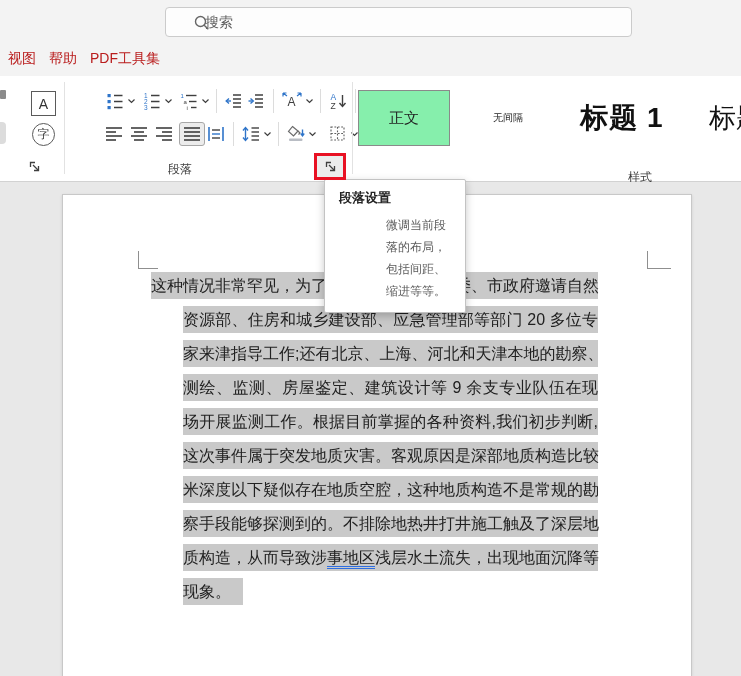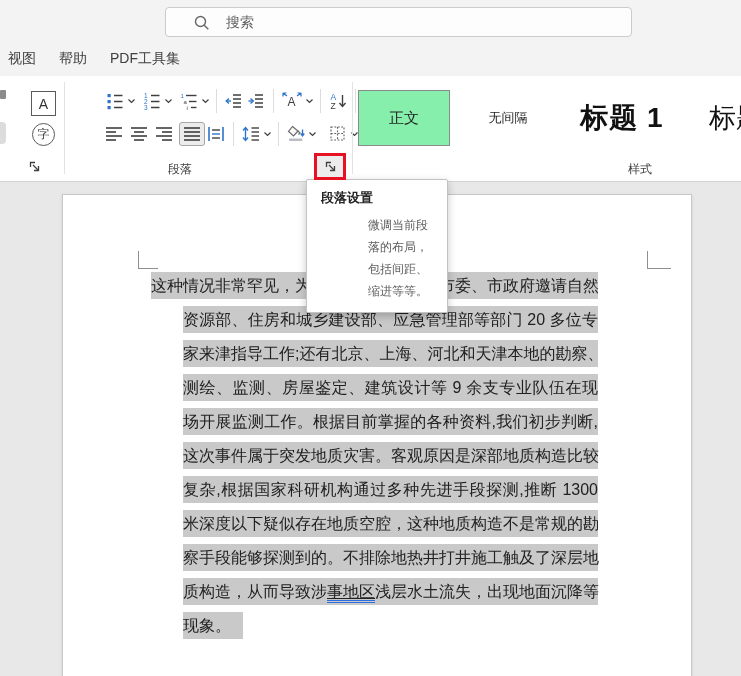--- a/index.html
+++ b/index.html
@@ -1,26 +1,26 @@
 <!DOCTYPE html>
 <html><head>
 <meta charset="utf-8">
 <style>
   html,body{margin:0;padding:0;}
   .app{position:relative;width:741px;height:676px;overflow:hidden;background:#e8e8e8;
        font-family:"Liberation Sans","DejaVu Sans",sans-serif;color:#262626;}
   
   .topbar{position:absolute;left:0;top:0;width:741px;height:76px;background:#f3f3f3;}
   .searchbox{position:absolute;left:165px;top:7px;width:467px;height:30px;background:#fdfdfd;
-       border:1px solid #cbcbcb;border-radius:4px;display:flex;align-items:center;box-sizing:border-box;padding-left:34px;}
+       border:1px solid #cbcbcb;border-radius:4px;display:flex;align-items:center;box-sizing:border-box;padding-left:13px;}
   .searchbox svg{position:absolute;left:27px;top:6px;}
   .searchbox input{border:none;outline:none;background:transparent;font-size:14px;color:#444;
        font-family:inherit;margin-left:24px;width:380px;}
   .searchbox input::placeholder{color:#5f5f5f;opacity:1;}
-  .menurow{position:absolute;left:8px;top:50px;display:flex;gap:23px;font-size:14px;color:#404040;}
+  .menurow{position:absolute;left:8px;top:50px;display:flex;gap:13px;font-size:14px;color:#b91c1c;}
   .menu-item{cursor:pointer;}
   
   .ribbon{position:absolute;left:0;top:76px;width:741px;height:106px;background:#ffffff;
        border-bottom:1px solid #d2d2d2;box-sizing:border-box;}
   .frag1{position:absolute;left:0;top:14px;width:6px;height:9px;background:#8b8b8b;border-radius:1px;}
   .frag2{position:absolute;left:0;top:46px;width:6px;height:22px;background:#dcdcdc;border-radius:0 4px 4px 0;}
   .charborder{position:absolute;left:31px;top:15px;width:25px;height:25px;border:1px solid #5a5a5a;
        box-sizing:border-box;display:flex;align-items:center;justify-content:center;font-size:14px;color:#333;background:#fff;cursor:pointer;}
   .enclose{position:absolute;left:32px;top:47px;width:23px;height:23px;border:1px solid #5a5a5a;border-radius:50%;
        box-sizing:border-box;display:flex;align-items:center;justify-content:center;font-size:12px;color:#333;background:#fff;cursor:pointer;}
@@ -32,40 +32,40 @@
   .chev{margin-left:1px;display:flex;cursor:pointer;}
   .rsep{width:1px;height:24px;background:#dcdcdc;margin:0 6px;}
   .sp{width:5px;}
   .justify-sel{border:1px solid #a7a7a7;background:#ececec;padding:2px 3px;}
   .grp-label{position:absolute;top:85px;font-size:12px;color:#3f3f3f;text-align:center;}
   .launcher-btn{position:absolute;display:flex;align-items:center;justify-content:center;cursor:pointer;background:transparent;border:none;padding:0;}
   
   .style-card{position:absolute;display:flex;align-items:center;justify-content:center;color:#1f1f1f;
        box-sizing:border-box;cursor:pointer;white-space:nowrap;}
   #style-normal{left:358px;top:14px;width:92px;height:56px;border:1px solid #8a8a8a;background:#86efac;font-size:15px;}
-  #style-no-spacing{left:458px;top:14px;width:100px;height:56px;font-size:13px;}
+  #style-no-spacing{left:458px;top:14px;width:100px;height:56px;font-size:10px;}
   #style-heading-1{left:560px;top:14px;width:124px;height:56px;font-size:28px;font-weight:700;letter-spacing:1px;color:#111;}
   #style-heading{left:690px;top:14px;width:92px;height:56px;font-size:27px;color:#111;}
   
   .canvas{position:absolute;left:0;top:182px;width:741px;height:494px;background:#e8e8e8;}
   .page{position:absolute;left:62px;top:12px;width:630px;height:482px;background:#ffffff;
        border:1px solid #c8c8c8;border-bottom:none;box-sizing:border-box;box-shadow:0 1px 3px rgba(0,0,0,0.10);}
   .cropmark{position:absolute;background:#8f8f8f;}
   .text-block{position:absolute;left:0;top:77px;width:630px;}
   .doc-line{margin-left:120px;width:415px;height:27px;line-height:27px;margin-bottom:7px;
        background:#c9c9c9;font-size:16px;color:#212121;text-align:justify;text-align-last:justify;
        text-justify:inter-character;white-space:nowrap;overflow:visible;cursor:text;}
   .doc-line.first{margin-left:88px;width:447px;}
   .doc-line.last{width:fit-content;min-width:0;padding-right:12px;text-align-last:left;}
-  .grammar-mark{border-bottom:3px double #2f6ee0;text-decoration:underline;}
+  .grammar-mark{border-bottom:3px double #2f6ee0;}
   
   .red-callout{position:absolute;left:314px;top:153px;width:32px;height:27px;border:3px solid #e81123;
        box-sizing:border-box;z-index:30;display:flex;align-items:center;justify-content:center;}
   .red-callout .inner{width:100%;height:100%;background:#ececec;display:flex;align-items:center;justify-content:center;border:none;cursor:pointer;}
-  .tooltip{position:absolute;left:306px;top:179px;width:142px;box-sizing:border-box;background:#fff;
+  .tooltip{position:absolute;left:324px;top:179px;width:142px;box-sizing:border-box;background:#fff;
        border:1px solid #c3c3c3;border-radius:2px;box-shadow:0 3px 8px rgba(0,0,0,0.22);z-index:25;
        padding:9px 10px 10px 14px;}
   .tt-title{font-size:13px;font-weight:700;color:#252525;margin-bottom:7px;}
   .tt-line{font-size:12px;color:#5c5c5c;line-height:22px;margin-left:47px;}
   svg{display:block;}
 </style>
 </head>
 <body>
 
 <div class="app">
@@ -301,37 +301,36 @@
     <div class="grp-label" style="left:150px;width:60px;">段落</div>
 
     <div class="vsep-group" style="left:352px;"></div>
 
     <div id="styles-gallery">
         <div class="style-card body selected" id="style-normal">正文</div>
         <div class="style-card body" id="style-no-spacing">无间隔</div>
         <div class="style-card h1" id="style-heading-1">标题 1</div>
         <div class="style-card h2" id="style-heading">标题</div>
       </div>
-    <div class="grp-label" style="left:616px;width:48px;">样式</div>
+    <div class="grp-label" style="left:616px;width:48px;margin-top:8px;">样式</div>
   </div>
 
   <div class="canvas">
     <div class="page">
       <div class="cropmark" style="left:75px;top:56px;width:1px;height:18px;"></div>
       <div class="cropmark" style="left:75px;top:73px;width:20px;height:1px;"></div>
       <div class="cropmark" style="left:584px;top:56px;width:1px;height:18px;"></div>
       <div class="cropmark" style="left:584px;top:73px;width:24px;height:1px;"></div>
       <div class="text-block" id="doc-lines">
           <div class="doc-line first">这种情况非常罕见，为了搞清原因，天津市委、市政府邀请自然</div>
           <div class="doc-line">资源部、住房和城乡建设部、应急管理部等部门 20 多位专</div>
           <div class="doc-line">家来津指导工作;还有北京、上海、河北和天津本地的勘察、</div>
           <div class="doc-line">测绘、监测、房屋鉴定、建筑设计等 9 余支专业队伍在现</div>
           <div class="doc-line">场开展监测工作。根据目前掌握的各种资料,我们初步判断,</div>
           <div class="doc-line">这次事件属于突发地质灾害。客观原因是深部地质构造比较</div>
-          <div class="doc-line">复杂,根据国家科研机构通过多种先进手段探测,推断 1300</div>
           <div class="doc-line">米深度以下疑似存在地质空腔，这种地质构造不是常规的勘</div>
           <div class="doc-line">察手段能够探测到的。不排除地热井打井施工触及了深层地</div>
           <div class="doc-line"><span>质构造，从而导致涉</span><span class="grammar-mark">事地区</span><span>浅层水土流失，出现地面沉降等</span></div>
           <div class="doc-line last">现象。</div>
         </div>
     </div>
   </div>
 
   <div class="red-callout">
     <button class="inner launcher-btn" style="position:relative;">

